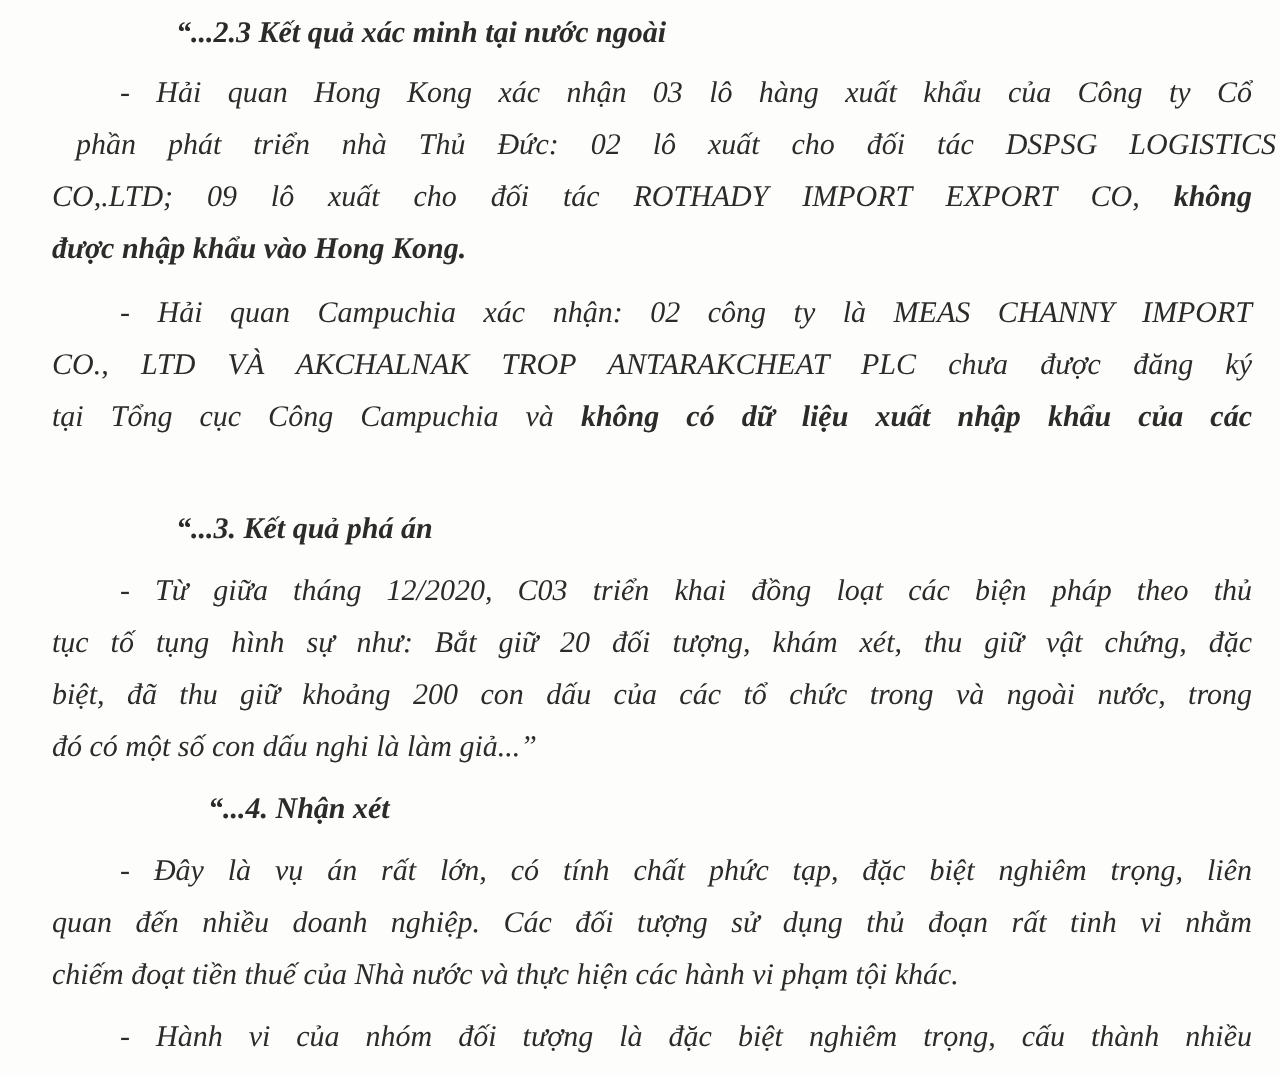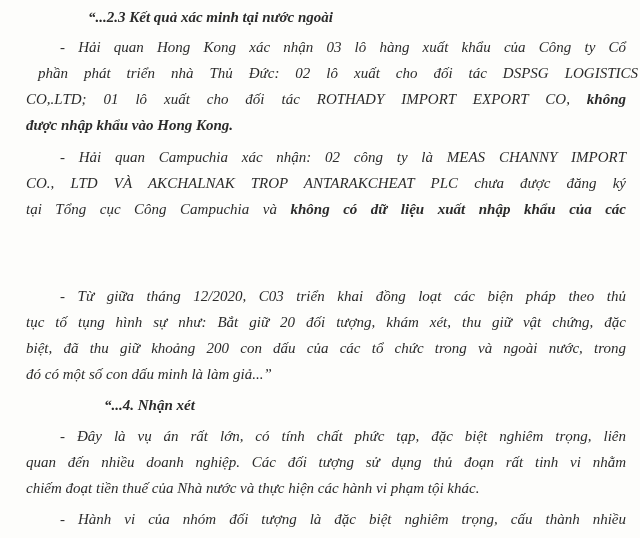--- a/index.html
+++ b/index.html
@@ -22,32 +22,33 @@
 </style>
 </head>
 <body>
 
 <div class="page">
 
   <div class="line heading" style="top:4px;">“...2.3 Kết quả xác minh tại nước ngoài</div>
 
   <div class="line ind" style="top:34px;">- Hải quan Hong Kong xác nhận 03 lô hàng xuất khẩu của Công ty Cổ</div>
   <div class="line" style="top:60px;margin-left:12px;">phần phát triển nhà Thủ Đức: 02 lô xuất cho đối tác DSPSG LOGISTICS</div>
-  <div class="line" style="top:86px;"><span>CO,.LTD; 01 lô xuất cho đối tác ROTHADY IMPORT EXPORT CO, </span><b>không</b></div>
+  <div class="line" style="top:86px;"><span>CO,.LTD; 09 lô xuất cho đối tác ROTHADY IMPORT EXPORT CO, </span><b>không</b></div>
   <div class="line last" style="top:112px;"><b>được nhập khẩu vào Hong Kong.</b></div>
 
   <div class="line ind" style="top:144px;">- Hải quan Campuchia xác nhận: 02 công ty là MEAS CHANNY IMPORT</div>
   <div class="line" style="top:170px;">CO., LTD VÀ AKCHALNAK TROP ANTARAKCHEAT PLC chưa được đăng ký</div>
   <div class="line" style="top:196px;"><span>tại Tổng cục Công Campuchia và </span><b>không có dữ liệu xuất nhập khẩu của các</b></div>
 
+  <div class="line heading" style="top:252px;">“...3. Kết quả phá án</div>
 
   <div class="line ind" style="top:283px;">- Từ giữa tháng 12/2020, C03 triển khai đồng loạt các biện pháp theo thủ</div>
   <div class="line" style="top:309px;">tục tố tụng hình sự như: Bắt giữ 20 đối tượng, khám xét, thu giữ vật chứng, đặc</div>
   <div class="line" style="top:335px;">biệt, đã thu giữ khoảng 200 con dấu của các tổ chức trong và ngoài nước, trong</div>
-  <div class="line last" style="top:361px;">đó có một số con dấu minh là làm giả...”</div>
+  <div class="line last" style="top:361px;">đó có một số con dấu nghi là làm giả...”</div>
 
   <div class="line heading" style="top:392px;margin-left:16px;">“...4. Nhận xét</div>
 
   <div class="line ind" style="top:423px;">- Đây là vụ án rất lớn, có tính chất phức tạp, đặc biệt nghiêm trọng, liên</div>
   <div class="line" style="top:449px;">quan đến nhiều doanh nghiệp. Các đối tượng sử dụng thủ đoạn rất tinh vi nhằm</div>
   <div class="line last" style="top:475px;">chiếm đoạt tiền thuế của Nhà nước và thực hiện các hành vi phạm tội khác.</div>
 
   <div class="line ind" style="top:506px;">- Hành vi của nhóm đối tượng là đặc biệt nghiêm trọng, cấu thành nhiều</div>
   <div class="line" style="top:532px;">tội danh như: Tội buôn lậu (Điều 188); tội vận chuyển trái phép hàng hóa, tiền</div>
 

